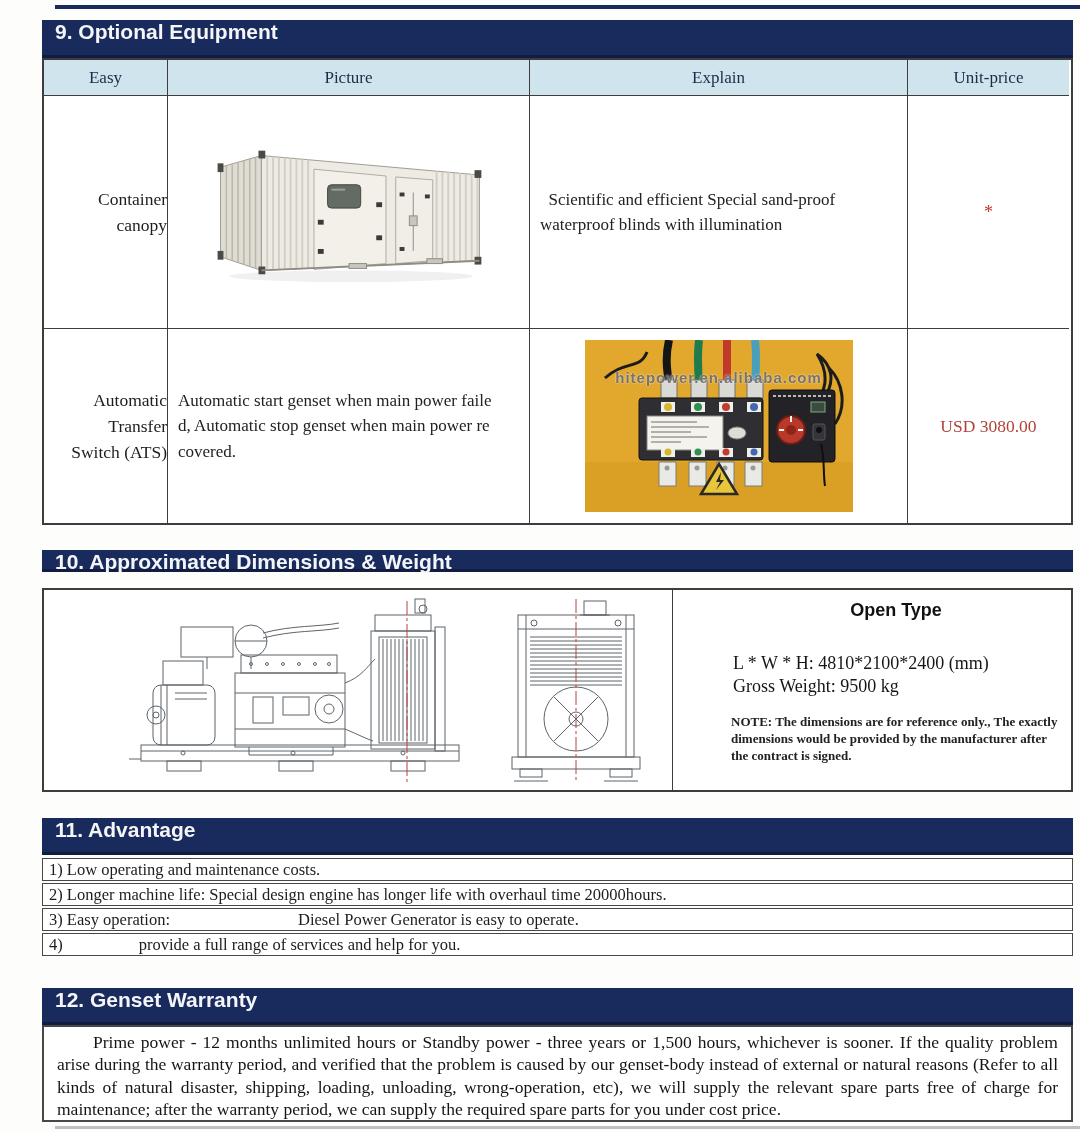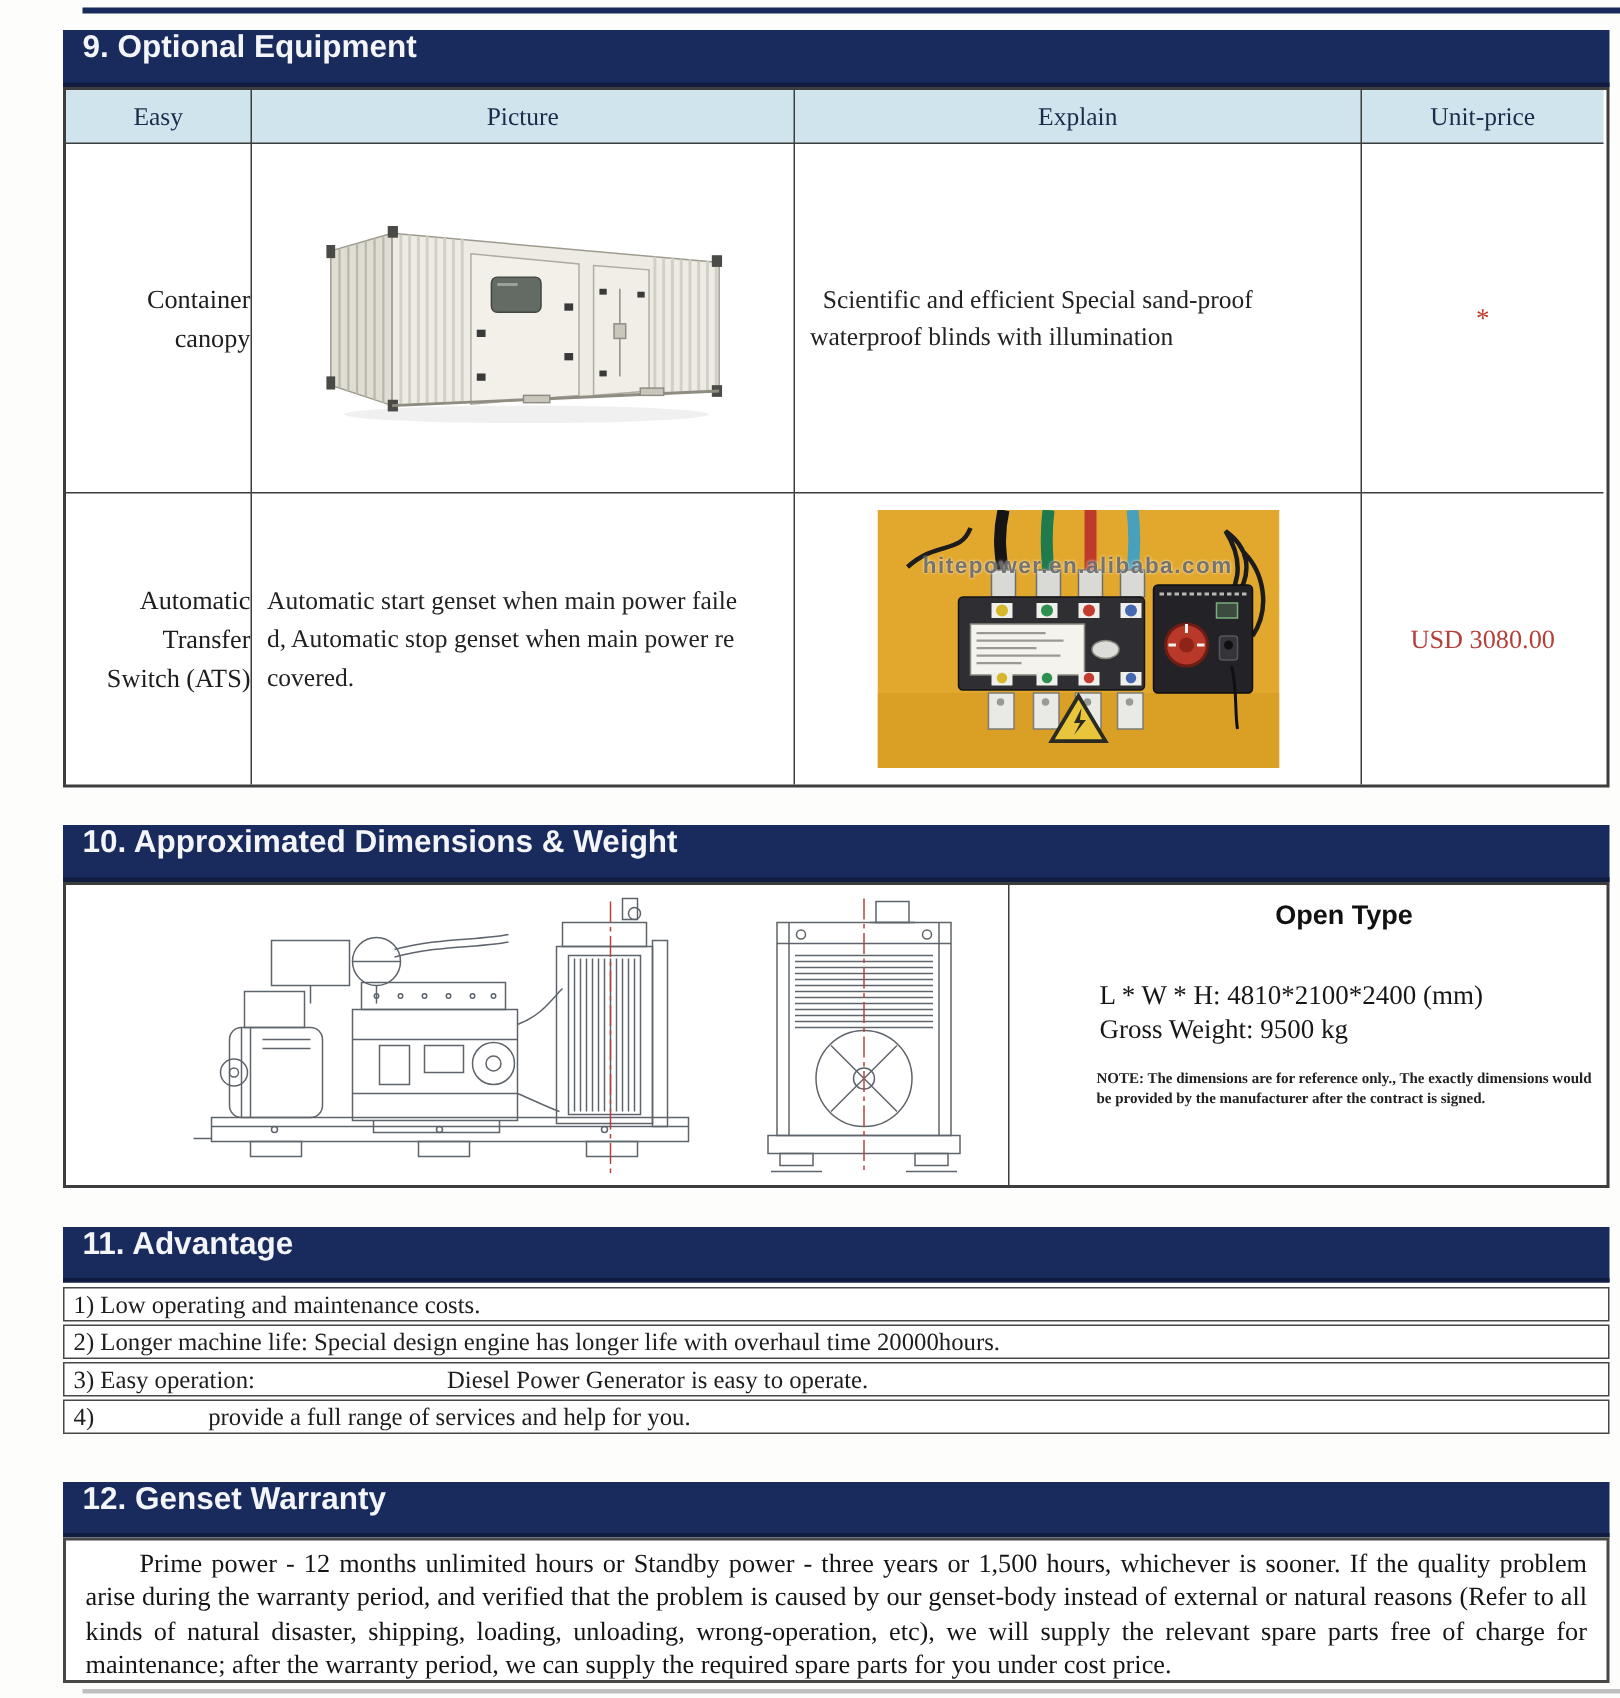--- a/index.html
+++ b/index.html
@@ -7,21 +7,21 @@
         font-family:"Liberation Serif",serif;color:#1d1d1d;}
   .rule{position:absolute;left:55px;width:1025px;}
   #top-rule{top:5px;height:4px;background:#192a5c;}
   #bottom-rule{top:1126px;height:3px;background:#bfbfbf;}
 
   .band{position:absolute;left:42px;width:1031px;box-sizing:border-box;
         background:#192a5c;border-bottom:3px solid #101d40;color:#f3f5f9;
         font-family:"Liberation Sans",sans-serif;font-weight:bold;font-size:21px;
         padding-left:13px;display:flex;align-items:flex-start;}
   #sec9-band{top:20px;height:38px;}
-  #sec10-band{top:550px;height:38px;}
+  #sec10-band{top:550px;height:22px;}
   #sec11-band{top:818px;height:37px;}
   #sec12-band{top:988px;height:37px;}
 
   
   #equip-table{position:absolute;left:42px;top:58px;width:1031px;box-sizing:border-box;
        border:2px solid #3d3d3d;display:grid;
        grid-template-columns:124px 362px 378px 161px;
        grid-template-rows:36px 233px 194px;background:#fff;}
   .cell{border-right:1px solid #3d3d3d;border-bottom:1px solid #3d3d3d;box-sizing:border-box;
         display:flex;align-items:center;justify-content:center;overflow:hidden;position:relative;}
@@ -39,21 +39,21 @@
 
   
   #sec10-body{position:absolute;left:42px;top:588px;width:1031px;height:204px;box-sizing:border-box;
         border:2px solid #3d3d3d;display:flex;background:#fff;gap:48px;}
   #sec10-drawings{width:666px;position:relative;border-right:1px solid #3d3d3d;box-sizing:border-box;}
   #sec10-info{flex:1;padding:0 10px;box-sizing:border-box;}
   .open-type{font-family:"Liberation Sans",sans-serif;font-weight:bold;font-size:18px;
         text-align:center;margin-top:10px;color:#111;}
   .dim-line{font-size:18px;margin:0 0 2px 2px;color:#161616;}
   .dim-block{margin-top:32px;}
-  .note-text{margin-top:16px;font-size:10px;font-weight:bold;line-height:1.32;color:#222;width:330px;}
+  .note-text{margin-top:16px;font-size:13px;font-weight:bold;line-height:1.32;color:#222;width:330px;}
   .drawing{position:absolute;top:7px;}
   #side-drawing{left:78px;}
   #front-drawing{left:452px;}
 
   
   #advantage-rows{position:absolute;left:42px;top:858px;width:1031px;}
   .adv-row{box-sizing:border-box;border:1px solid #474747;background:#fff;height:23px;
         margin-bottom:2px;display:flex;align-items:center;font-size:16.5px;padding-left:6px;}
   .adv-row:nth-child(3) .adv-tail{margin-left:128px;}
   .adv-row:nth-child(4) .adv-tail{margin-left:76px;}

